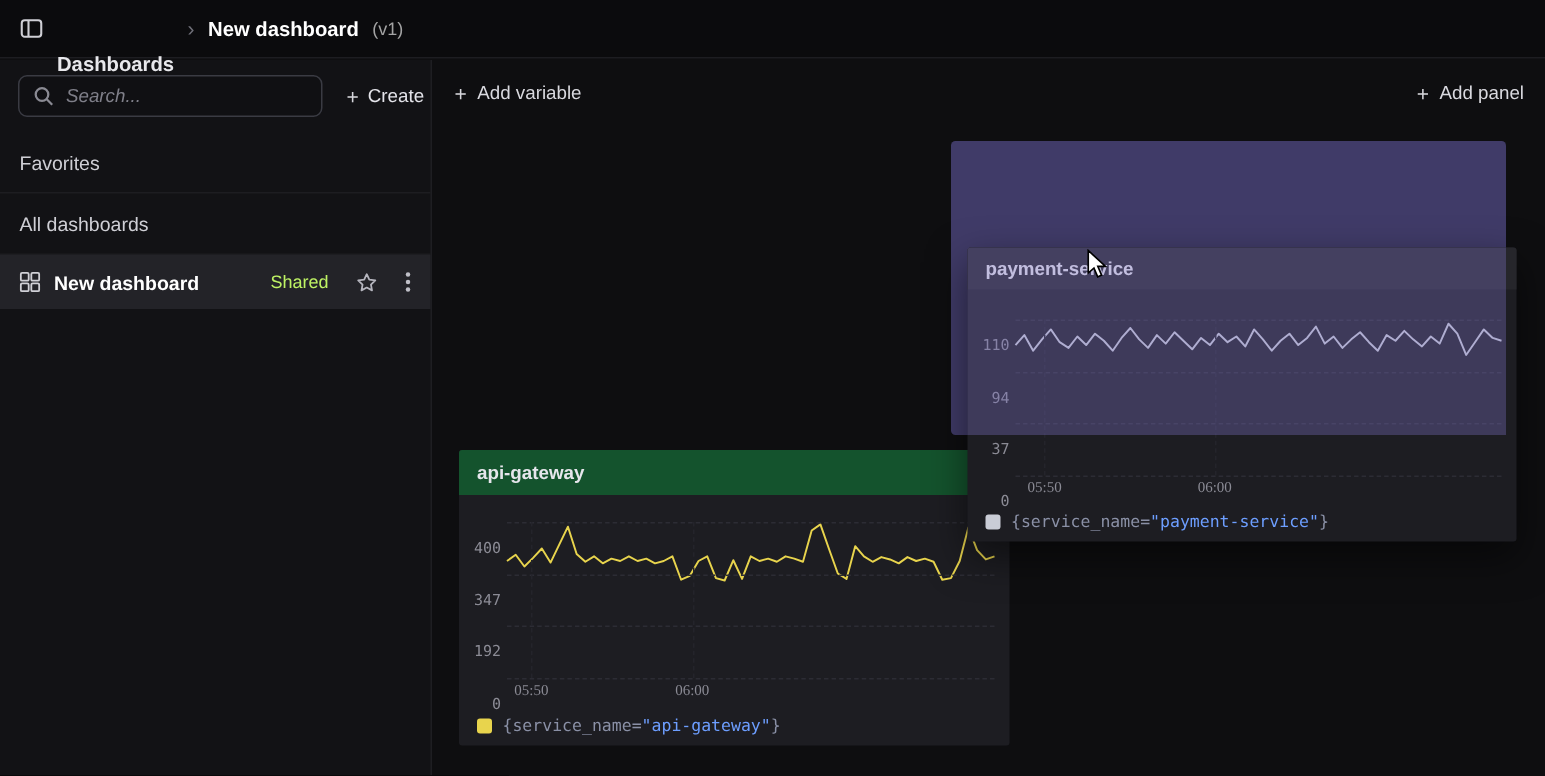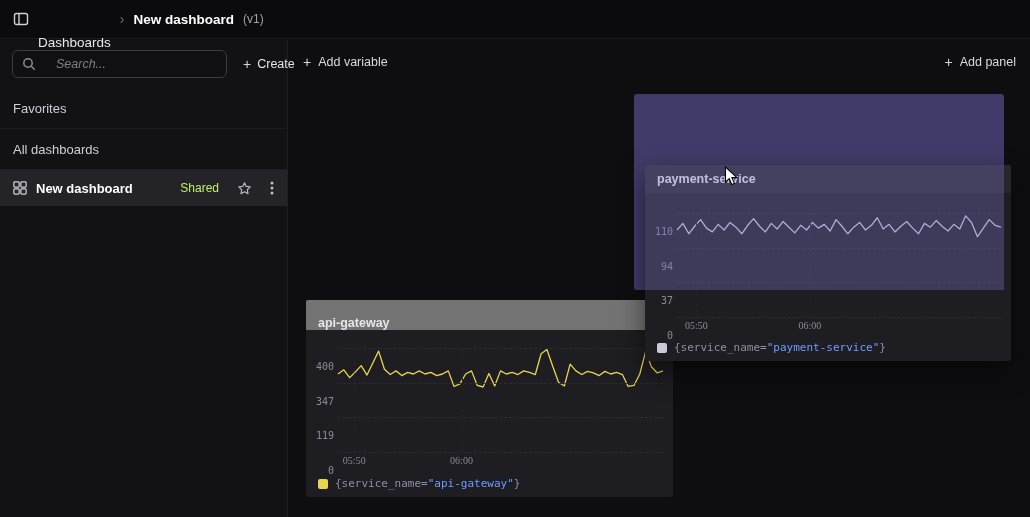--- a/index.html
+++ b/index.html
@@ -2,32 +2,32 @@
 <html><head>
 <meta charset="utf-8">
 <style>
   * { margin:0; padding:0; box-sizing:border-box; }
   body { background:#000; font-family:"Liberation Sans", sans-serif; }
   .screen { position:relative; width:1030px; height:517px; background:#0e0e10; overflow:hidden; color:#e8e8ec; }
 
   
   .topbar { position:absolute; top:0; left:0; right:0; height:39px; background:#0b0b0d;
             border-bottom:1px solid #1d1d21; display:flex; align-items:center; padding:0 13px; gap:9px; z-index:20; }
-  .topbar .crumb-root { font-size:13.5px; font-weight:400; color:#e8e8ec; cursor:pointer;margin-top:47px; }
+  .topbar .crumb-root { font-size:13.5px; font-weight:700; color:#e8e8ec; cursor:pointer;margin-top:47px; }
   .topbar .chev { color:#6f6f78; font-size:14px; line-height:1; margin-top:-1px; }
   .topbar .crumb-cur { font-size:13.5px; font-weight:700; color:#ffffff; }
   .topbar .ver { font-size:12px; color:#a3a3a3; }
   .icon-btn { display:inline-flex; align-items:center; justify-content:center; }
 
   
   .sidebar { position:absolute; top:40px; left:0; width:288px; bottom:0; background:#121215;
              border-right:1px solid #1e1e22; z-index:15; }
   .search-row { display:flex; align-items:center; gap:6px; padding:10px 12px 10px 12px; }
   .search-box { flex:1; height:28px; border:1px solid #3a3b43; border-radius:6px; background:#101013;
-                display:flex; align-items:center; gap:20px; padding:0 9px; }
+                display:flex; align-items:center; gap:8px; padding:0 9px; }
   .search-box input { flex:1; min-width:0; background:transparent; border:none; outline:none;
                       color:#d6d6dc; font-size:12.5px; font-family:"Liberation Sans", sans-serif; }
   .search-box input::placeholder { color:#7f7f89; font-style:italic; }
   .create-btn { height:28px; padding:0 10px; background:transparent; border:none; color:#e4e4ea;
                 font-size:12.5px; display:flex; align-items:center; gap:6px; cursor:pointer;
                 font-family:"Liberation Sans", sans-serif; }
   .plus-glyph { font-size:14px; color:#d6d6dc; line-height:1; }
   .section { display:flex; align-items:center; height:41px; padding:0 13px; font-size:13px;
              color:#cfcfd5; border-bottom:1px solid #1d1d21; cursor:pointer; }
   .dash-row { height:36px; display:flex; align-items:center; gap:9px; padding:0 13px; font-size:13px;
@@ -42,21 +42,21 @@
   .tool-btn { background:transparent; border:none; color:#d9d9df; font-size:12.5px; display:flex;
               align-items:center; gap:7px; cursor:pointer; font-family:"Liberation Sans", sans-serif; }
 
   
   .drag-ghost { position:absolute; left:634px; top:94px; width:370px; height:196px;
                 background:rgba(106,96,176,0.55); border-radius:3px; z-index:1; }
   .panel { position:absolute; background:#1d1d22; border-radius:2px; }
   .panel-head { display:flex; align-items:center; padding:0 12px; background:#26262b;
                 font-size:12.5px; font-weight:600; color:#e6e6ec; border-radius:2px 2px 0 0; cursor:grab; }
   .panel-api { left:306px; top:300px; width:367px; height:197px; z-index:2; }
-  .panel-api .panel-head { height:30px; background:#737373;align-items:flex-end; }
+  .panel-api .panel-head { height:30px; background:#14532d; }
   .panel-payment { left:645px; top:165px; width:366px; height:196px; z-index:3;
                    box-shadow:0 10px 26px rgba(0,0,0,0.5); }
   .panel-payment .panel-head { height:28px; }
   .payment-overlay { position:absolute; left:0; top:0; width:359px; height:125px;
                      background:rgba(126,115,198,0.34); z-index:6; pointer-events:none;
                      border-radius:2px 0 0 0; }
 
   .chart { position:absolute; left:6px; right:10px; top:48px; height:104px; display:flex; }
   .yaxis { width:26px; position:relative; }
   .ytick { position:absolute; right:4px; transform:translateY(-50%);
@@ -156,21 +156,21 @@
   <div class="drag-ghost"></div>
 
   <section class="panel panel-api">
     <header class="panel-head">
       <span>api-gateway</span>
     </header>
     <div class="chart">
       <div class="yaxis">
           <div class="ytick" style="top: 0%;">400</div>
           <div class="ytick" style="top: 33.3333%;">347</div>
-          <div class="ytick" style="top: 66.6667%;">119</div>
+          <div class="ytick" style="top: 66.6667%;">192</div>
           <div class="ytick" style="top: 100%;">0</div>
         </div>
       <div class="plot">
         <svg class="line" viewBox="0 0 100 100" preserveAspectRatio="none">
             <polyline points="0,25 1.7857142857142856,21 3.571428571428571,28.5 5.357142857142857,23 7.142857142857142,17 8.928571428571429,26 10.714285714285714,14.5 12.5,3 14.285714285714285,20.5 16.071428571428573,25.5 17.857142857142858,22 19.642857142857142,26.5 21.428571428571427,23.5 23.214285714285715,25 25,22 26.785714285714285,25 28.57142857142857,23.5 30.357142857142854,26.5 32.142857142857146,25 33.92857142857143,22 35.714285714285715,37 37.5,34.5 39.285714285714285,25 41.07142857142857,22 42.857142857142854,36 44.642857142857146,37.5 46.42857142857143,24.5 48.214285714285715,36.5 50,22 51.78571428571429,25 53.57142857142857,23.5 55.35714285714286,25.5 57.14285714285714,22 58.92857142857143,23.5 60.71428571428571,25.5 62.5,5.5 64.28571428571429,1.5 66.07142857142857,17.5 67.85714285714286,33 69.64285714285714,36.5 71.42857142857143,15.5 73.21428571428571,22 75,25.5 76.78571428571429,22.5 78.57142857142857,24 80.35714285714286,26.5 82.14285714285714,22.5 83.92857142857143,25 85.71428571428571,23.5 87.5,25.5 89.28571428571429,37 91.07142857142857,36 92.85714285714286,25 94.64285714285714,3.5 96.42857142857143,18 98.21428571428571,24 100,22" fill="none" stroke="#e8d44d" stroke-width="1.3" vector-effect="non-scaling-stroke" stroke-linejoin="round"></polyline>
           </svg>
       <div class="gridline" style="top: 0%;"></div>
           <div class="gridline" style="top: 33.3333%;"></div>
           <div class="gridline" style="top: 66.6667%;"></div>
           <div class="gridline" style="top: 100%;"></div>

